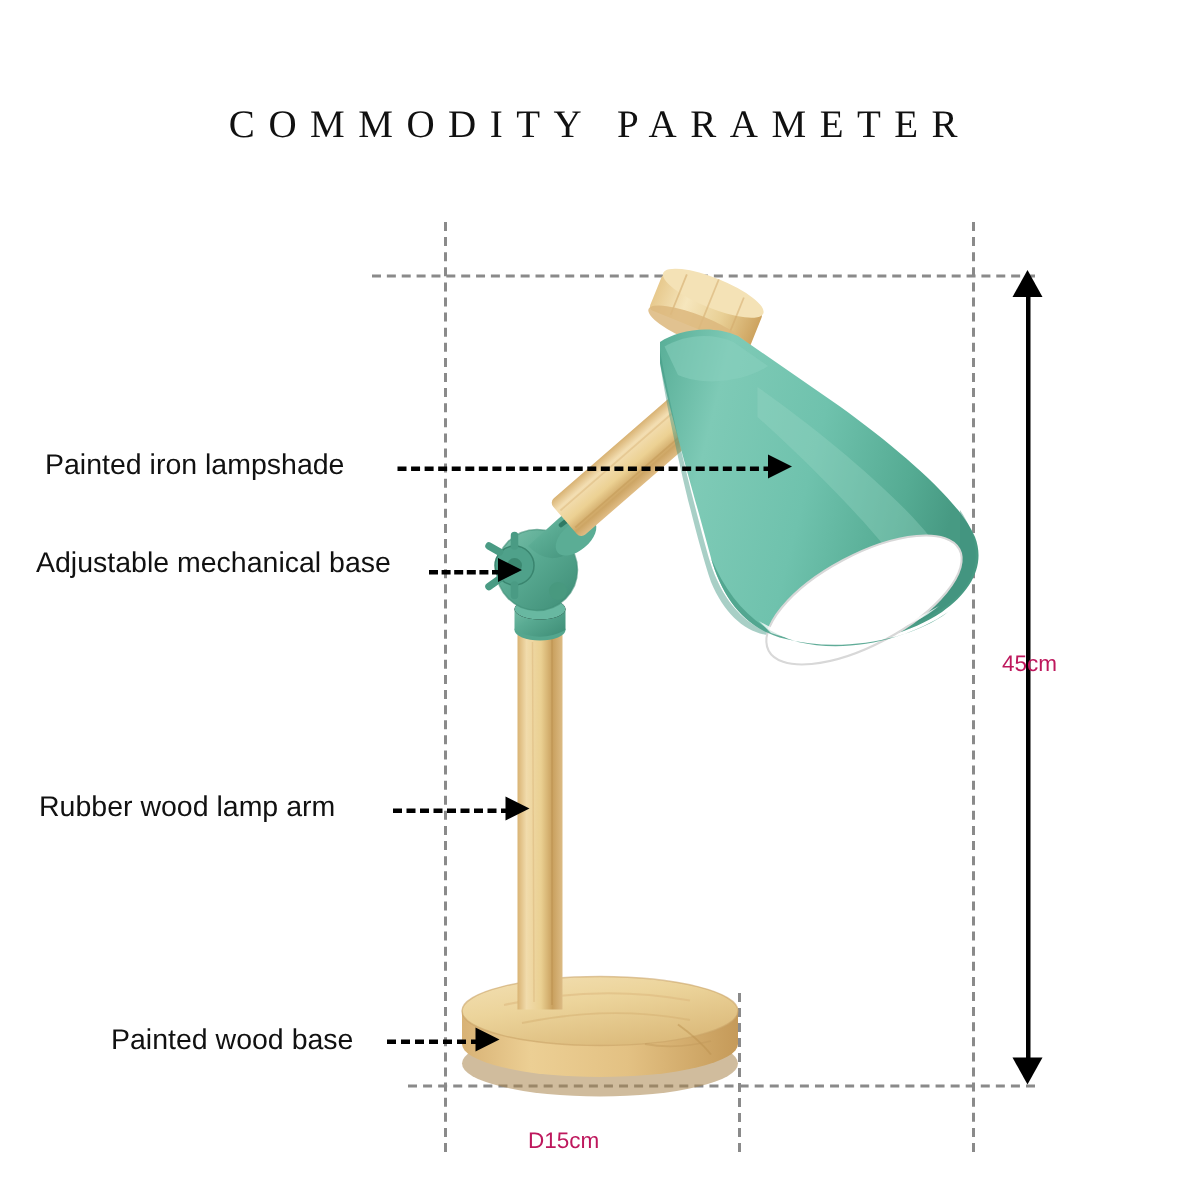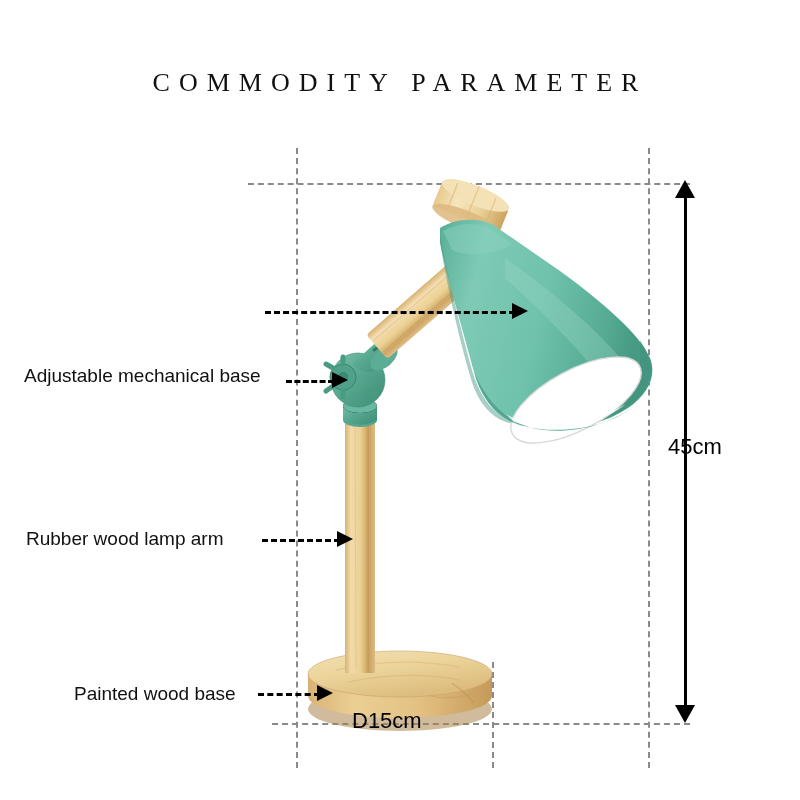--- a/index.html
+++ b/index.html
@@ -40,26 +40,26 @@
     white-space: nowrap;
   }
   #label-shade   { left: 30px;  top: 272px; }
   #label-joint   { left: 24px;  top: 337px; }
   #label-arm     { left: 26px;  top: 500px; }
   #label-base    { left: 74px;  top: 655px; }
 
   .dim-label {
     position: absolute;
     font-family: "Liberation Sans", sans-serif;
-    font-size: 22px;
-    color: #000000;
+    font-size: 15px;
+    color: #be185d;
     white-space: nowrap;
   }
   #dim-height { left: 668px; top: 406px; }
-  #dim-width  { left: 352px; top: 680px; }
+  #dim-width  { left: 352px; top: 724px; }
 
   
   .dash-h {
     position: absolute;
     height: 0;
     border-top: 2px dashed #8a8a8a;
   }
   .dash-v {
     position: absolute;
     width: 0;
@@ -306,20 +306,21 @@
 
   <div class="leader" id="leader-joint"></div>
   <div class="arrow-right" id="arrow-joint"></div>
 
   <div class="leader" id="leader-arm"></div>
   <div class="arrow-right" id="arrow-arm"></div>
 
   <div class="leader" id="leader-base"></div>
   <div class="arrow-right" id="arrow-base"></div>
 
+  <div class="label" id="label-shade">Painted iron lampshade</div>
   <div class="label" id="label-joint">Adjustable mechanical base</div>
   <div class="label" id="label-arm">Rubber wood lamp arm</div>
   <div class="label" id="label-base">Painted wood base</div>
 
   <div id="dim-line-v"></div>
   <div id="dim-arrow-up"></div>
   <div id="dim-arrow-down"></div>
   <div class="dim-label" id="dim-height">45cm</div>
 
   <div class="dim-label" id="dim-width">D15cm</div>

